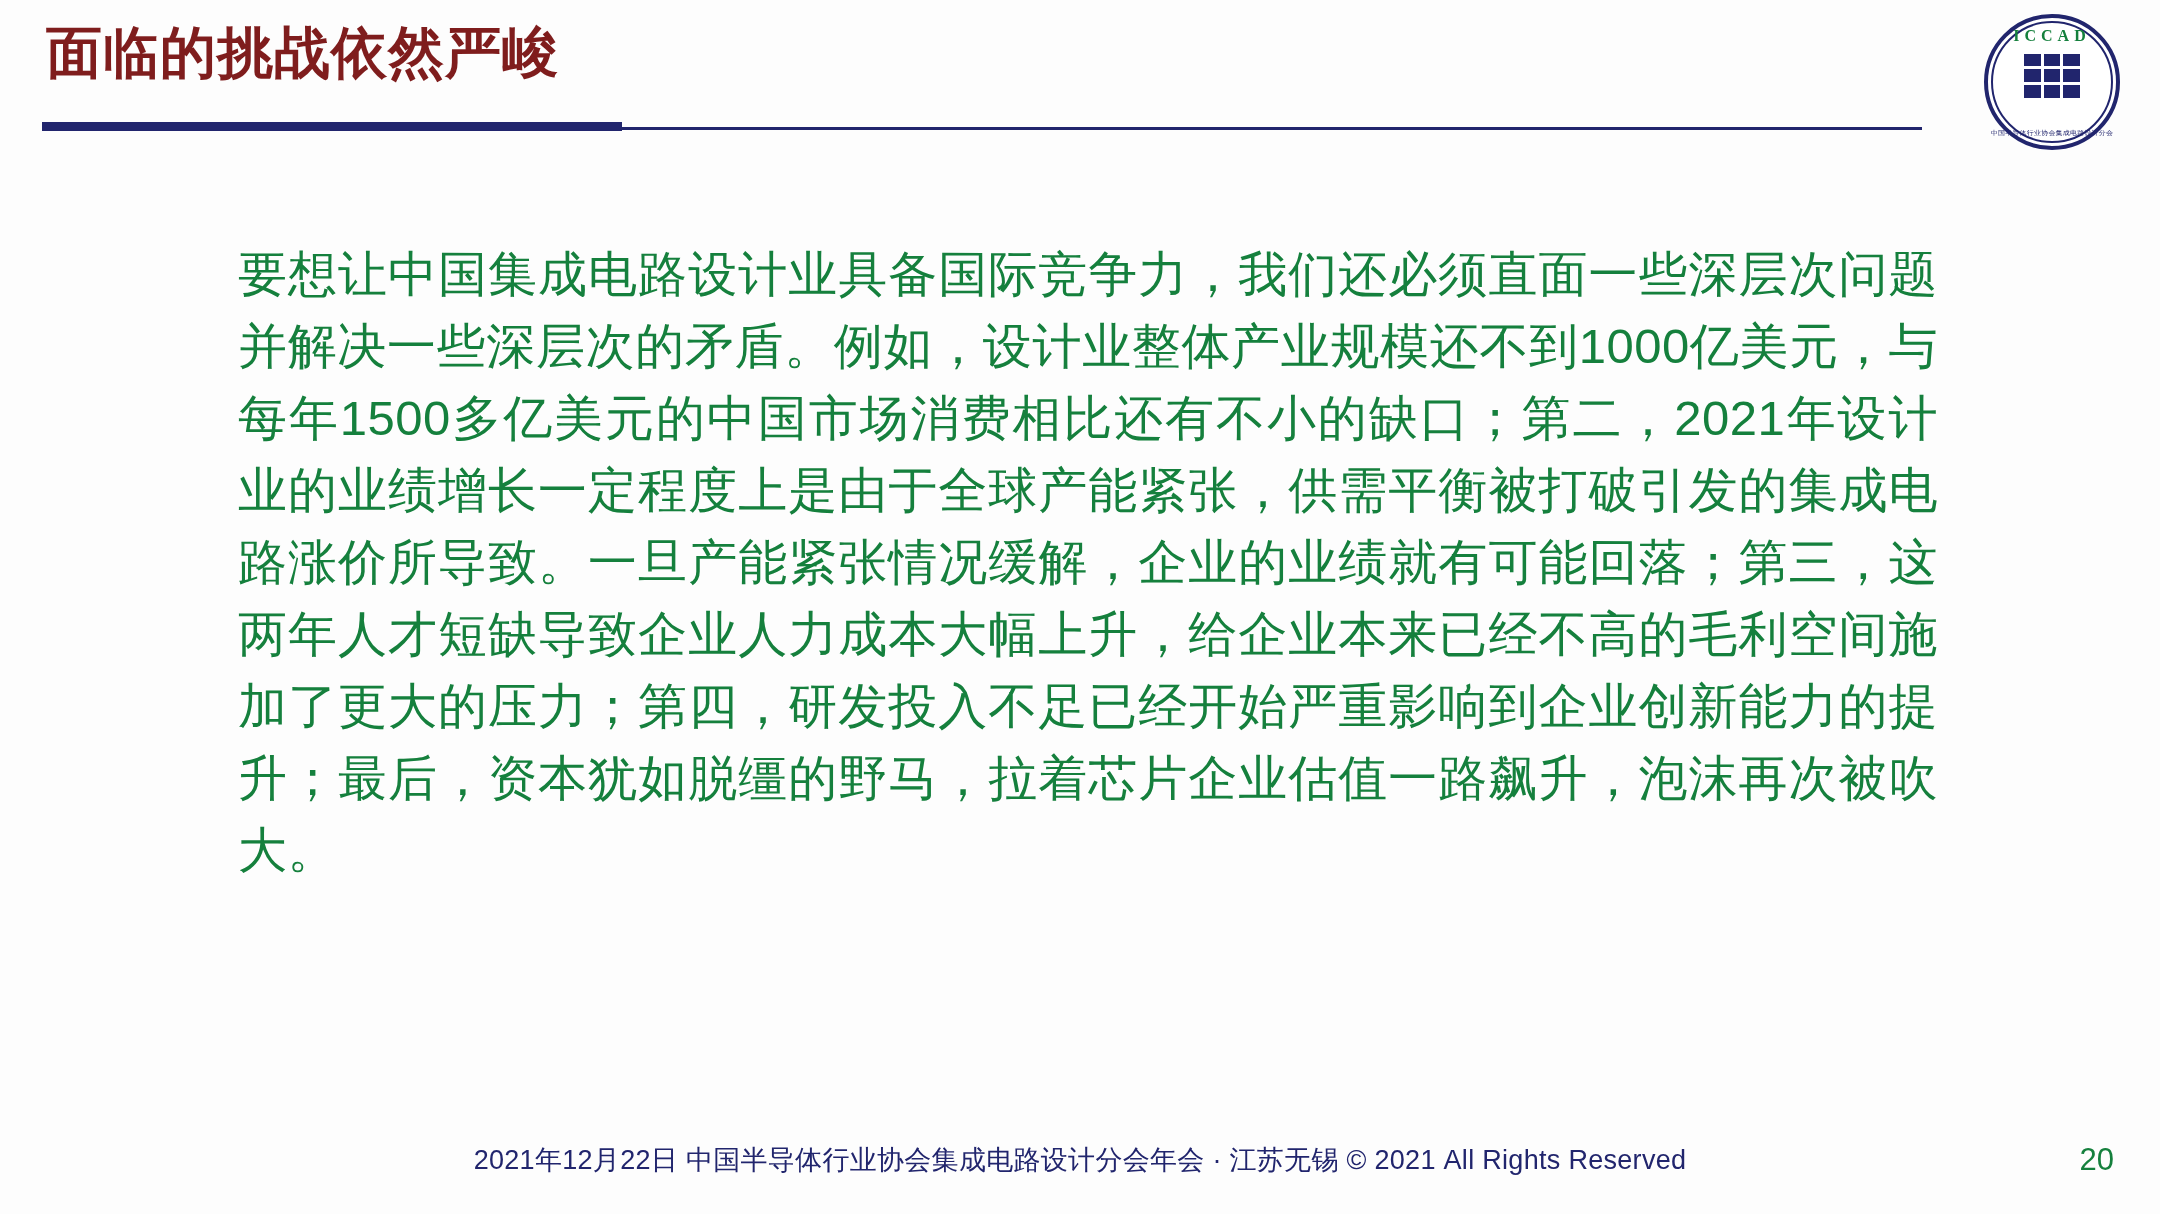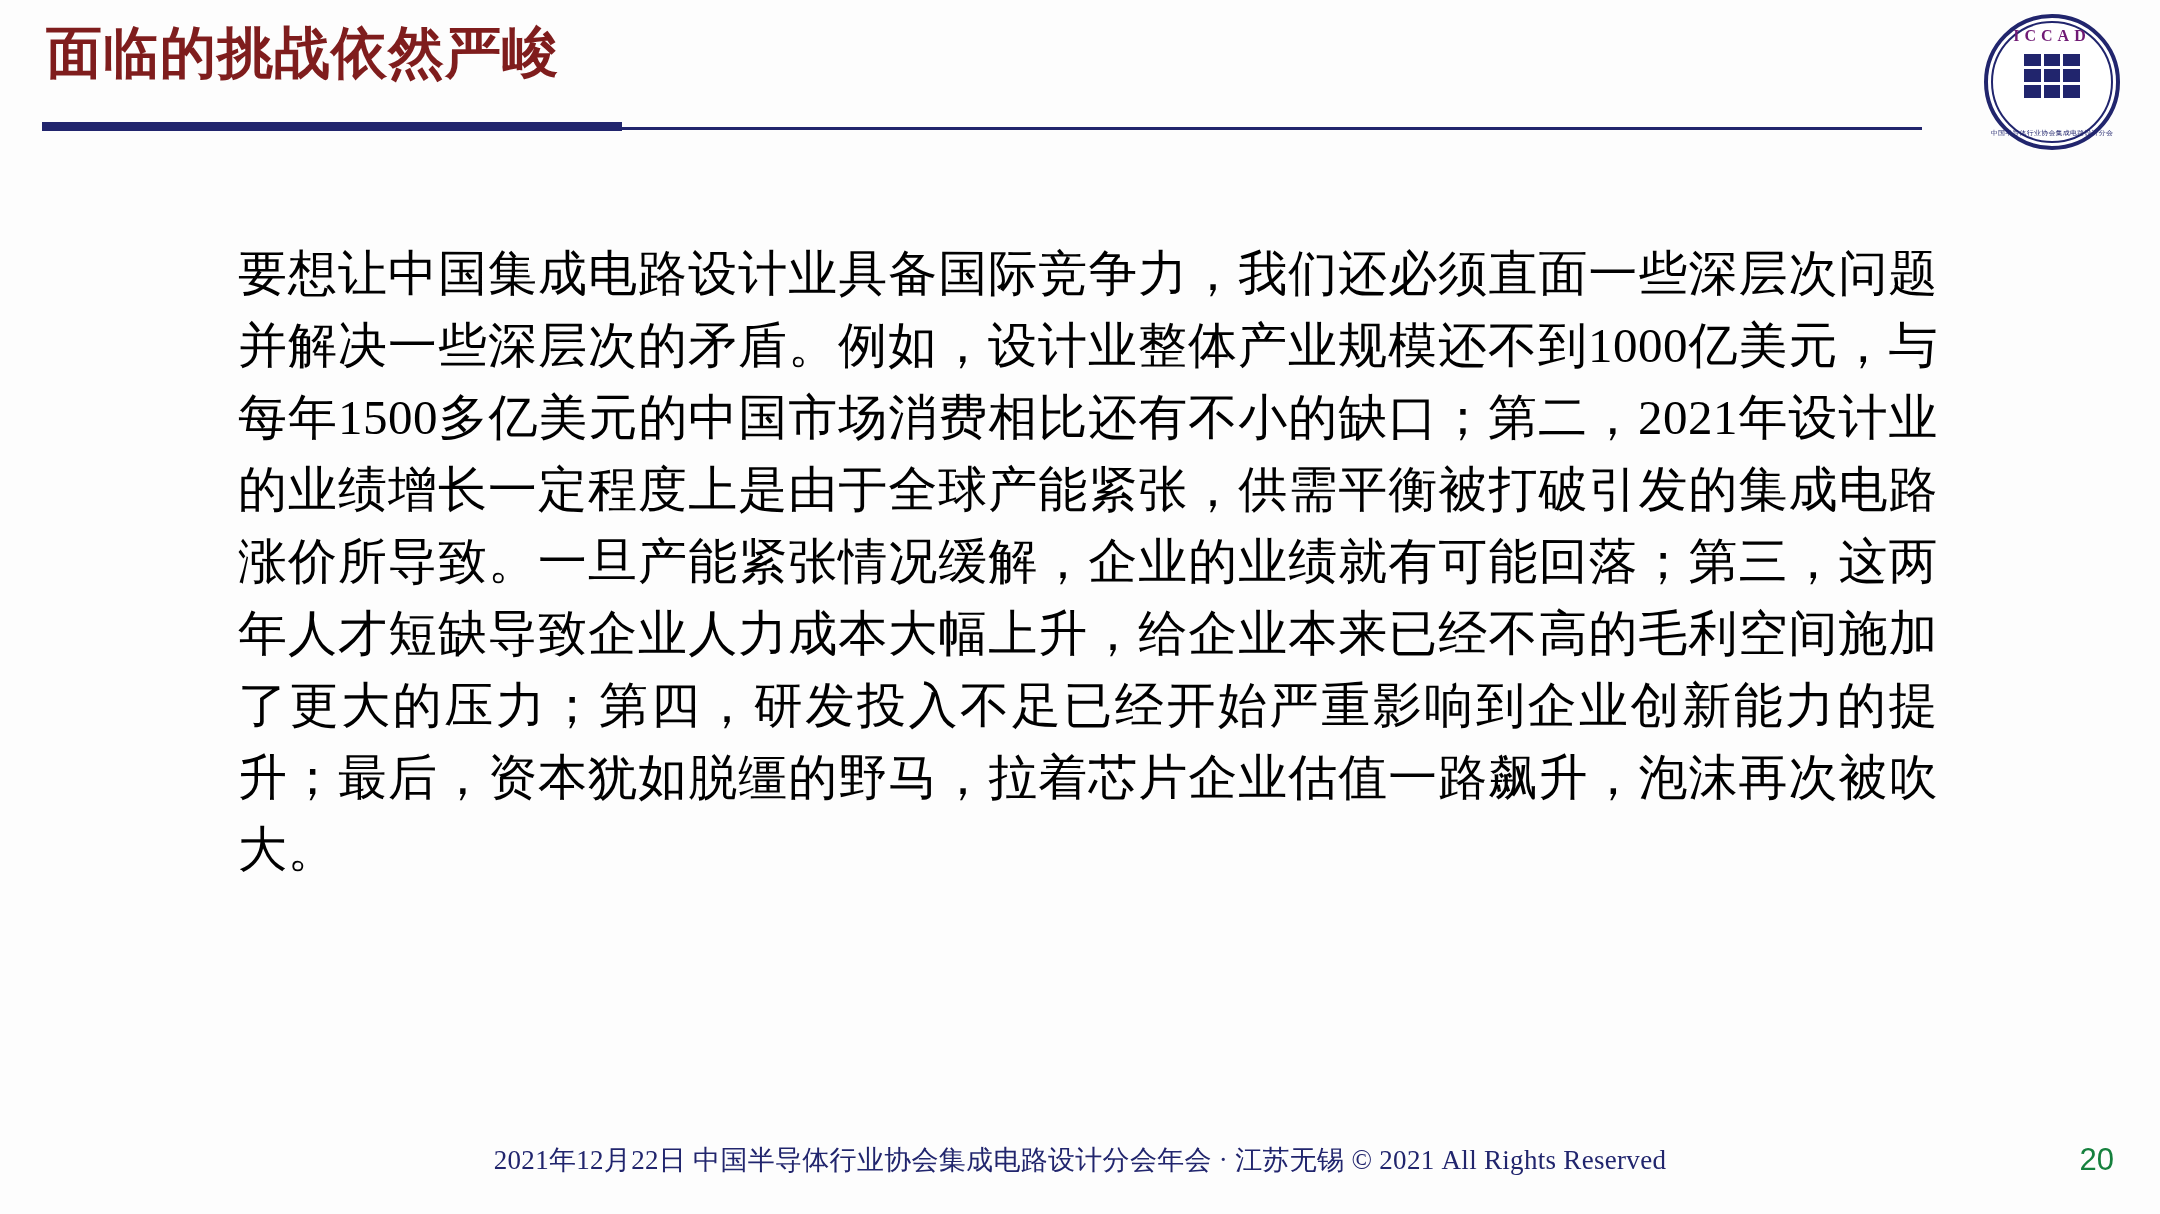--- a/index.html
+++ b/index.html
@@ -85,21 +85,21 @@
   }
   .logo-letters {
     position: absolute;
     top: 13px;
     left: 0;
     width: 100%;
     text-align: center;
     font-size: 16px;
     font-weight: bold;
     letter-spacing: 5px;
-    color: #701a75;
+    color: #15803d;
     font-family: "Liberation Serif", serif;
   }
   .logo-chip {
     position: absolute;
     left: 40px;
     top: 40px;
     width: 56px;
     height: 44px;
     background: #21256d;
   }
@@ -136,45 +136,44 @@
   }
 
   
   .body-text {
     position: absolute;
     left: 238px;
     top: 238px;
     width: 1700px;
     font-size: 49px;
     line-height: 72px;
-    color: #000000;
+    color: #15803d;
     text-align: justify;
     text-justify: inter-ideograph;
-    font-family: Liberation Serif, serif;
+    font-family: Liberation Sans, sans-serif;
     letter-spacing: 0.5px;
   }
 
   
   .footer {
     position: absolute;
     left: 0;
     bottom: 26px;
     width: 2160px;
     height: 46px;
   }
   .footer-text {
     position: absolute;
     left: 0;
     top: 0;
     width: 2160px;
     text-align: center;
     font-size: 27px;
     color: #21256d;
     letter-spacing: 0.3px;
-    font-family: Liberation Serif, serif;
   }
   .page-number {
     position: absolute;
     right: 46px;
     top: 0;
     font-size: 31px;
     color: #15803d;
   }
 </style>
 </head>

